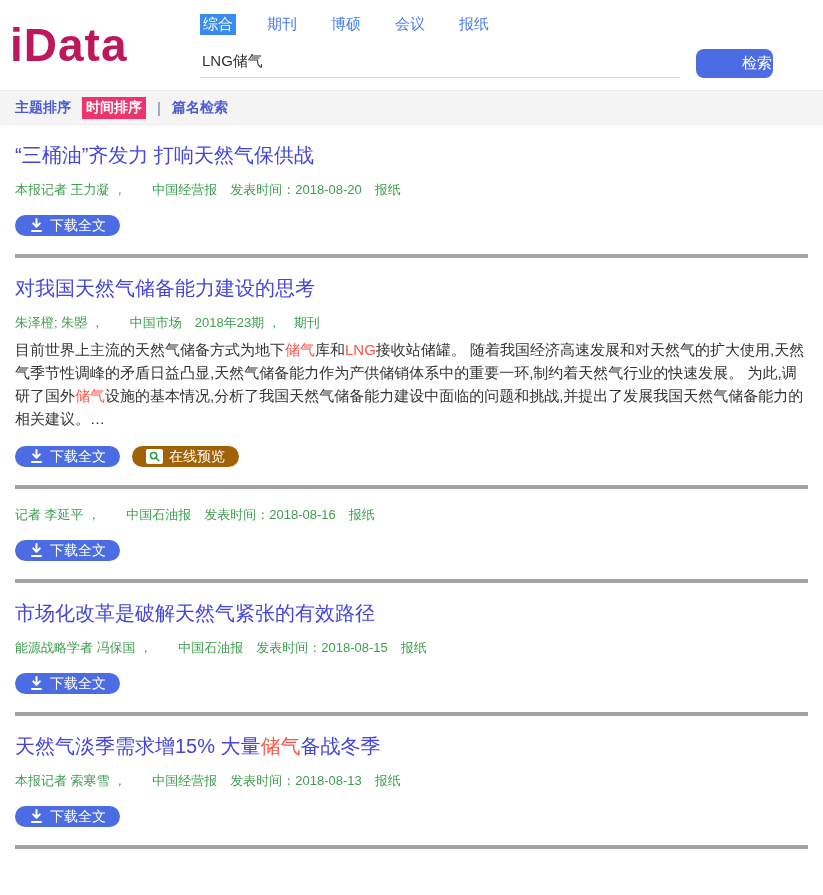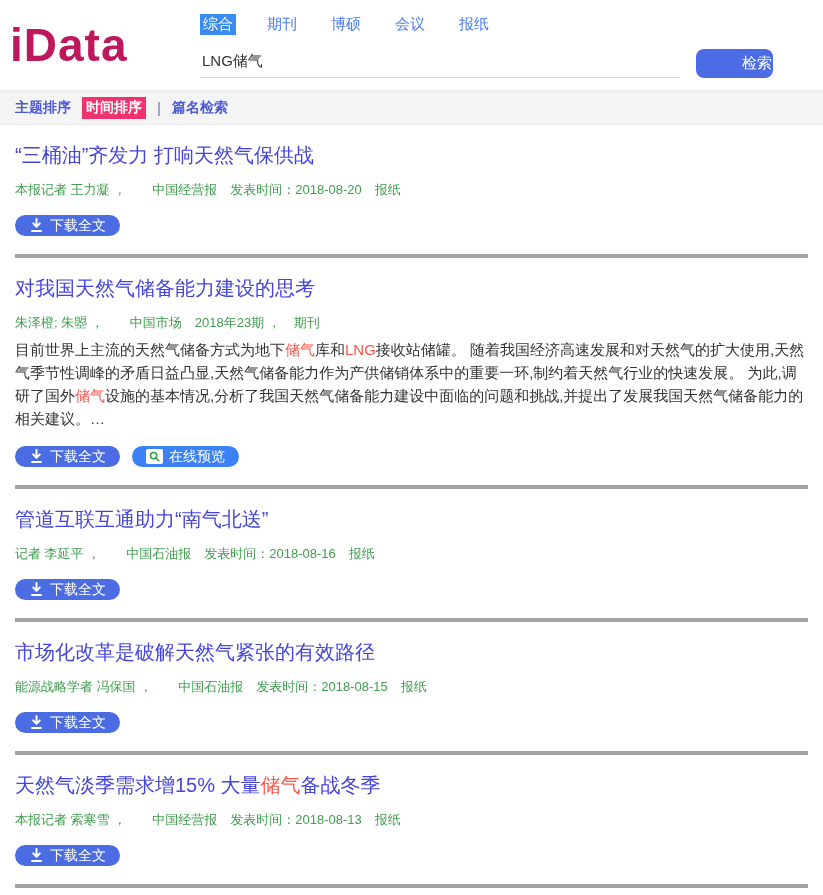--- a/index.html
+++ b/index.html
@@ -37,21 +37,21 @@
   .hl { color:#f95649; }
   .result-meta { color:#3f9e4e; font-size:13px; margin-bottom:4px; }
   .result-meta span { margin-right:13px; }
   .result-meta span:first-child { margin-right:26px; }
   .result-abstract { color:#333; font-size:15px; line-height:23px; margin-top:6px;
     margin-bottom:2px; }
   .btn-row { display:flex; gap:12px; margin-top:16px; }
   .btn { display:inline-flex; align-items:center; gap:6px; height:21px; padding:0 14px;
     border-radius:12px; color:#fff; font-size:14px; text-decoration:none; cursor:pointer; }
   .btn.download { background:#4b6ce3; }
-  .btn.preview { background:#3b82f6; }
+  .btn.preview { background:#a16207; }
   .btn .ic { display:inline-flex; align-items:center; }
   .mag-box { display:inline-flex; align-items:center; justify-content:center;
     width:17px; height:15px; background:#fff; border-radius:2px; }
 </style>
 </head>
 <body>
 
 <div class="header">
   <div class="logo">iData</div>
   <div class="header-right">
@@ -111,21 +111,20 @@
             <svg width="11" height="11" viewBox="0 0 11 11">
               <circle cx="4.6" cy="4.6" r="3.1" stroke="#2f9e44" stroke-width="1.6" fill="none"></circle>
               <path d="M7 7l2.8 2.8" stroke="#2f9e44" stroke-width="1.6" stroke-linecap="round"></path>
             </svg>
           </span>
           <span>在线预览</span>
         </a>
       </div>
     </div>
     <div class="result">
-      <h2 class="result-title"><a><span>管道互联互通助力“南气北送”</span></a></h2>
       <div class="result-meta"><span>记者 李延平 ，</span><span>中国石油报</span><span>发表时间：2018-08-16</span><span>报纸</span></div>
       <div class="btn-row">
         <a class="btn download">
           <span class="ic">
             <svg width="15" height="15" viewBox="0 0 15 15">
               <path d="M7.5 1v7M4.2 5.4l3.3 3.4 3.3-3.4" stroke="#fff" stroke-width="2" fill="none" stroke-linecap="round" stroke-linejoin="round"></path>
               <rect x="2" y="12" width="11" height="2" rx="1" fill="#fff"></rect>
             </svg>
           </span>
           <span>下载全文</span>

